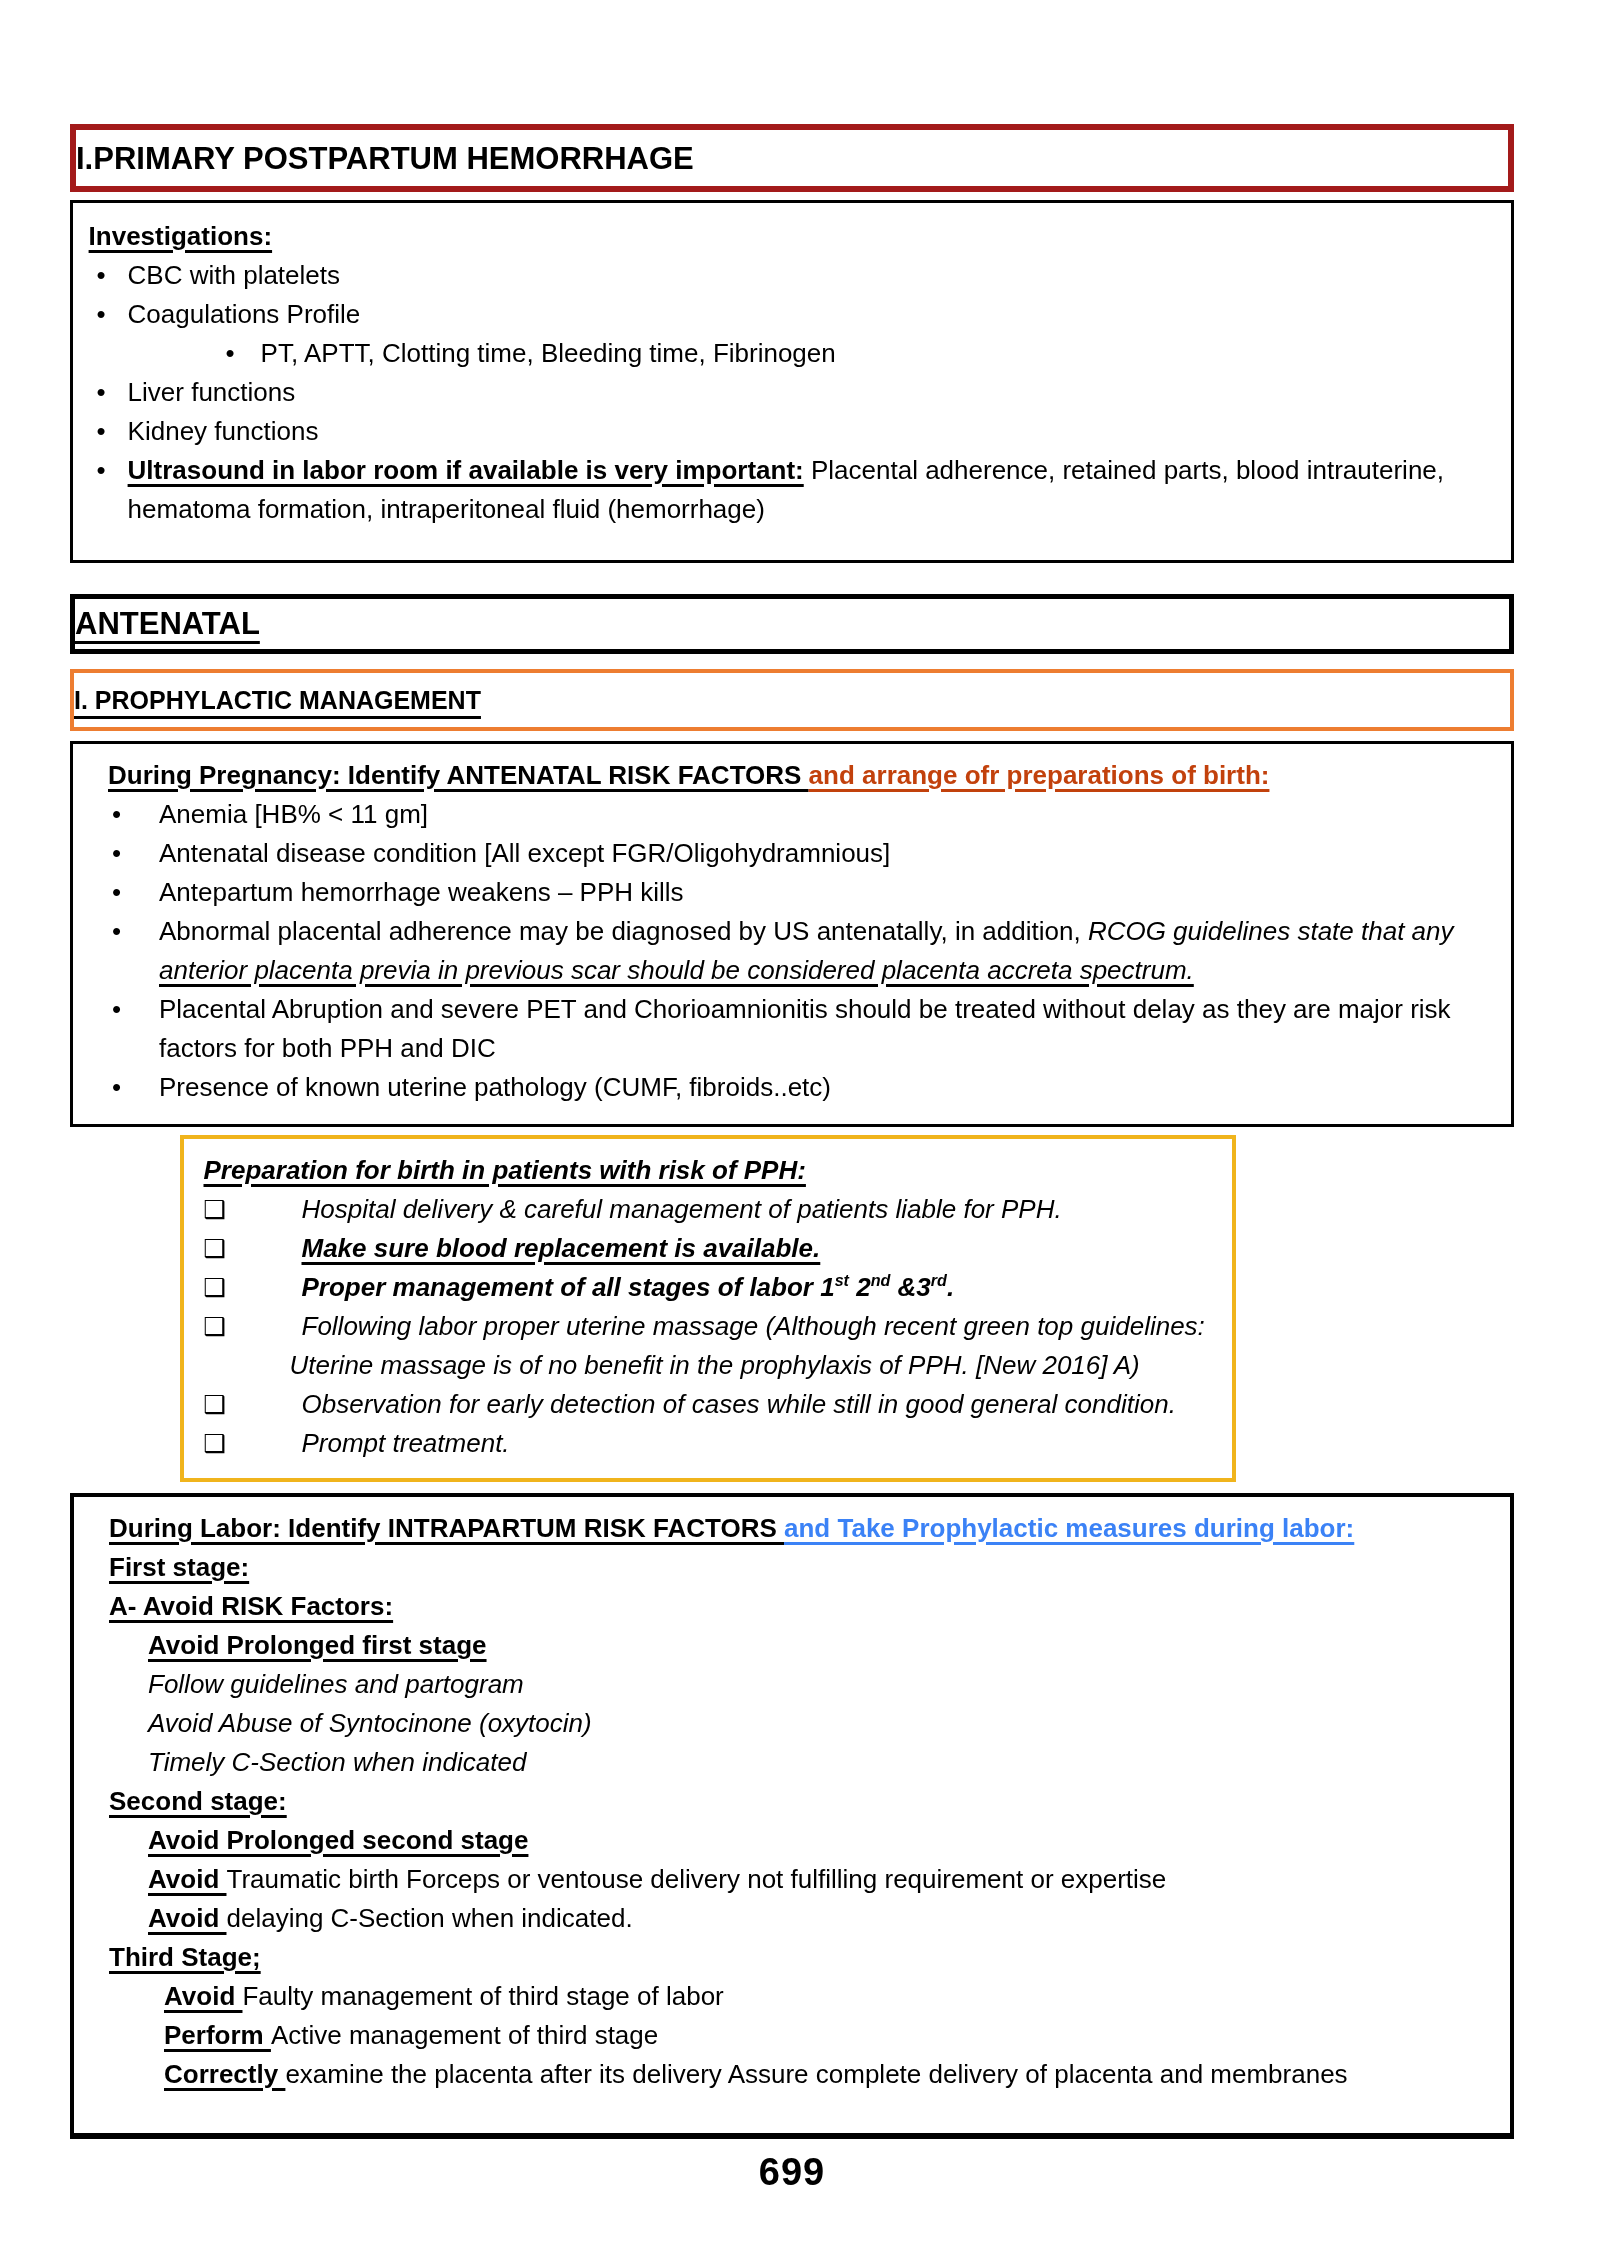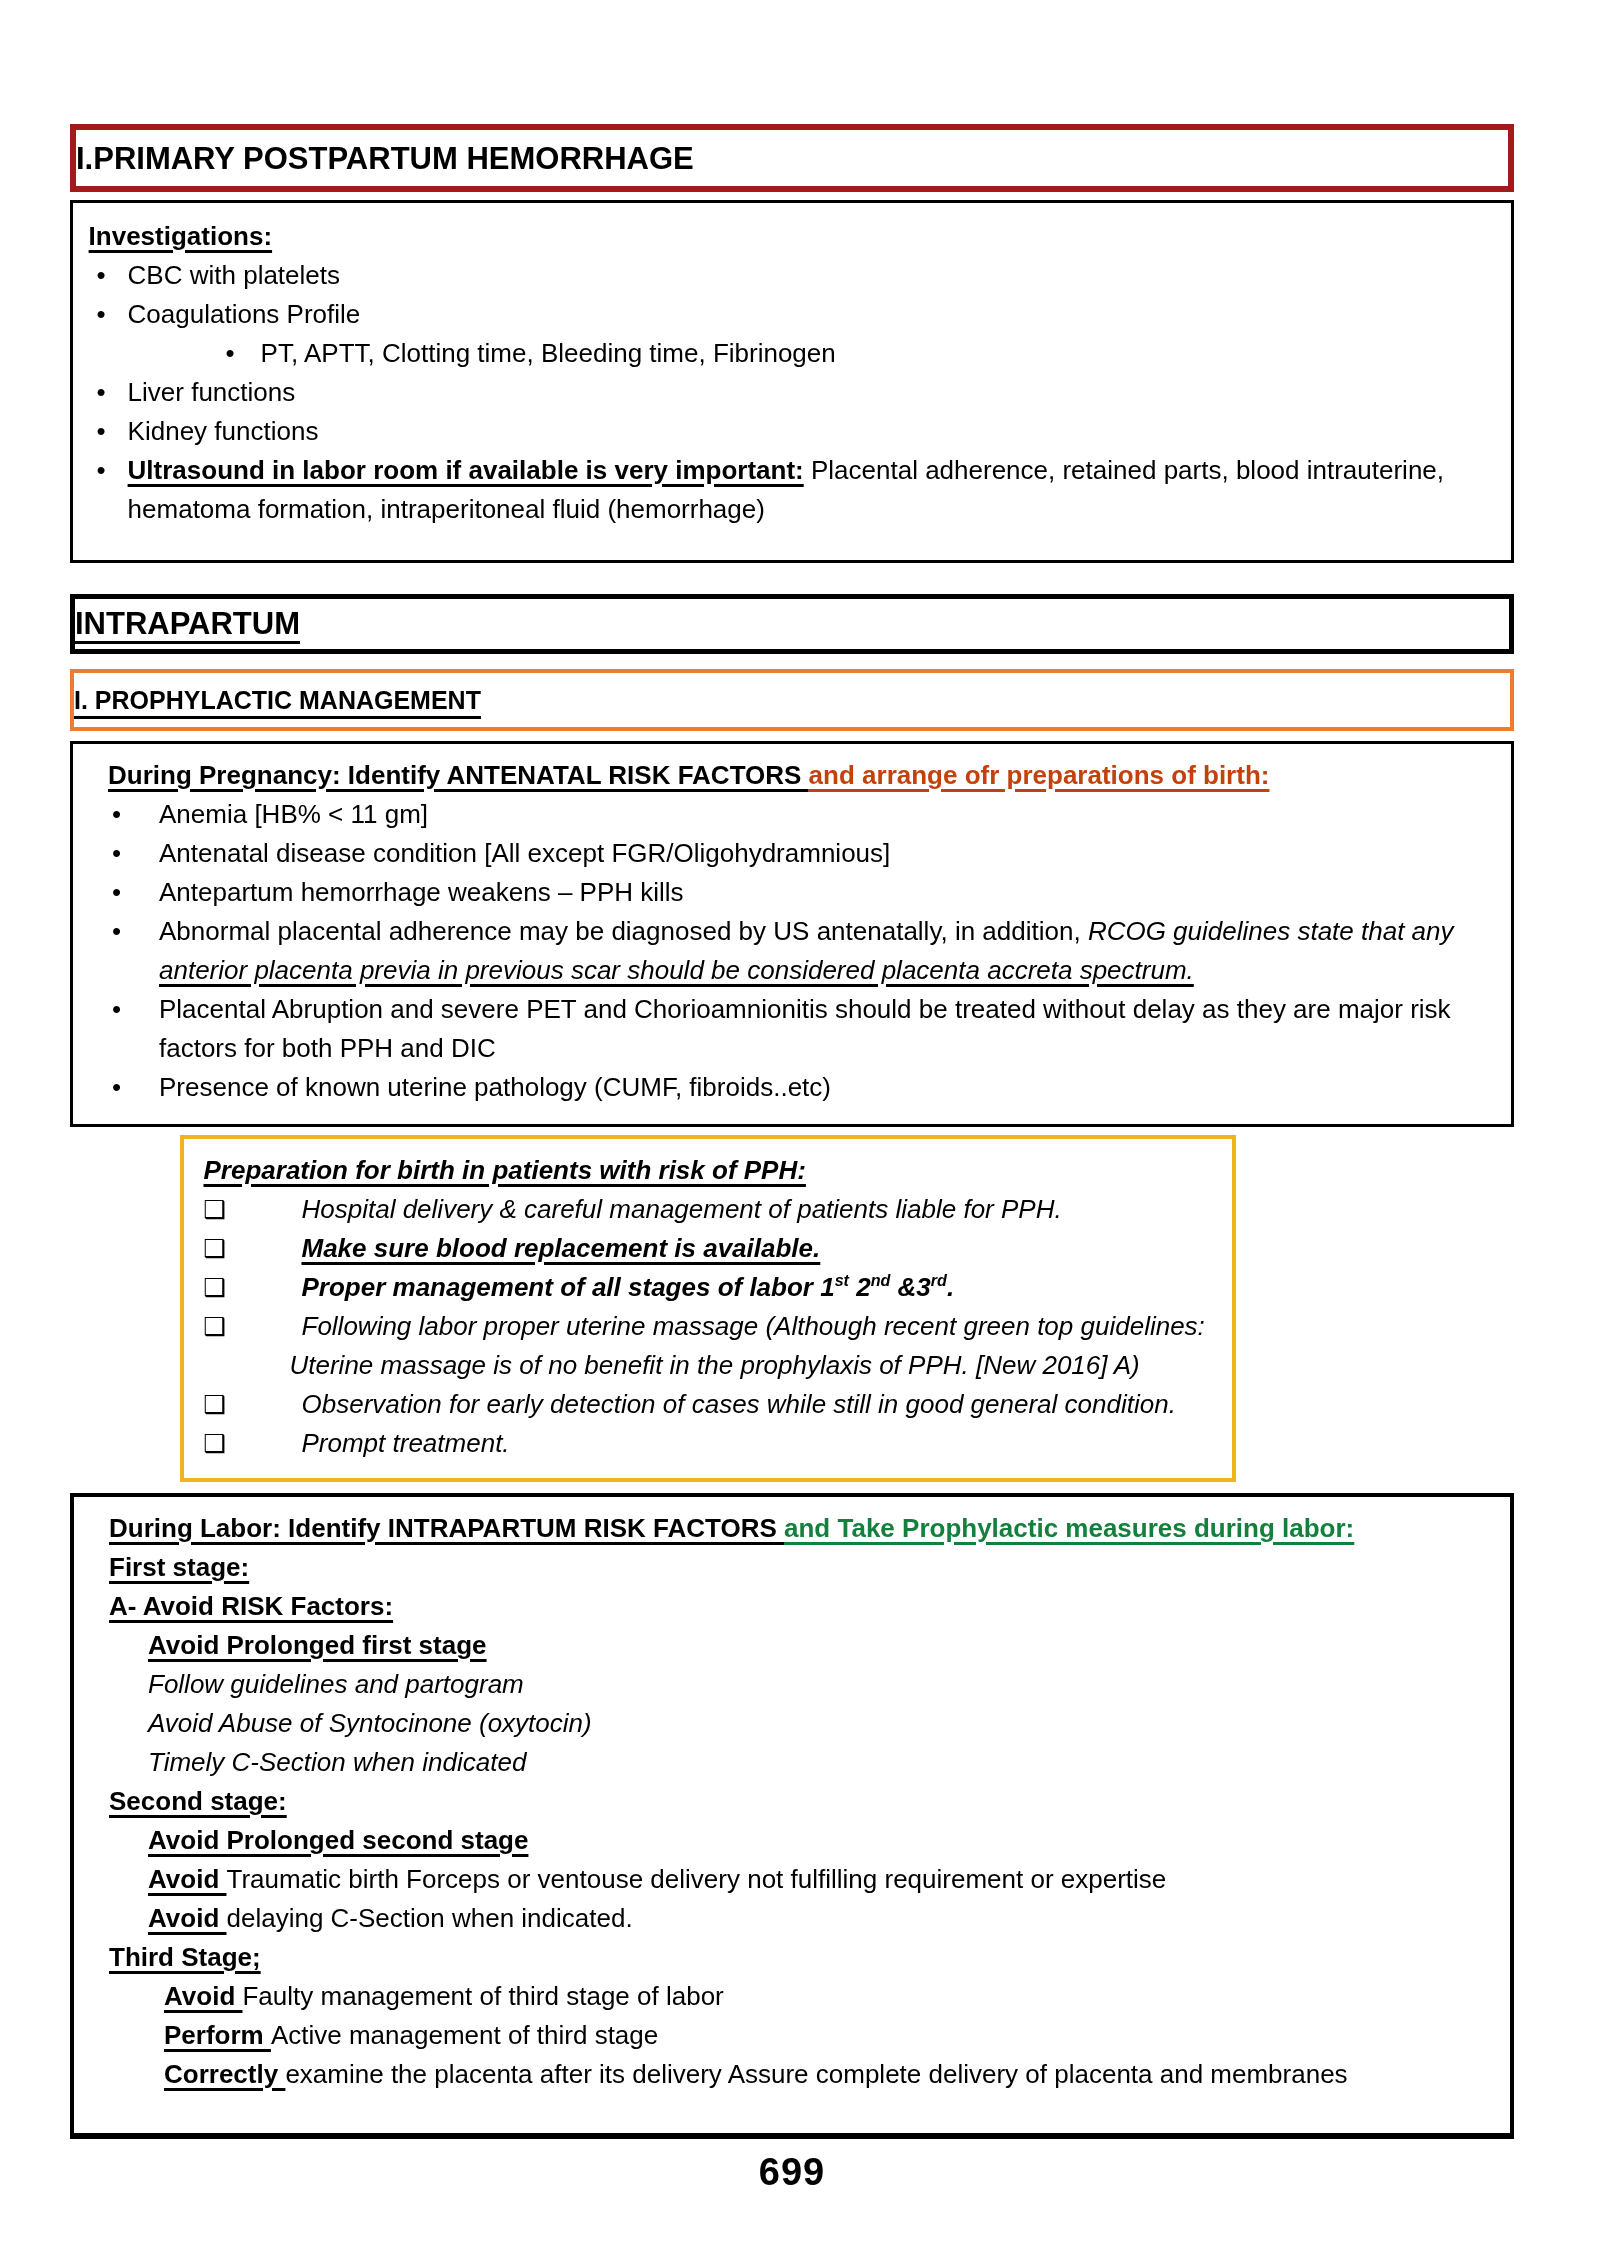--- a/index.html
+++ b/index.html
@@ -36,21 +36,21 @@
     font-style: italic;
   }
   .labor-box { margin-top: 10.7px; border-width: 4.9px; border-bottom-width: 6.8px; padding: 11.7px 23.4px 39px 35px; }
 
   
   .b { font-weight: 700; }
   .i { font-style: italic; }
   .u { text-decoration: underline; text-decoration-thickness: 2.9px; text-underline-offset: 4.9px; }
   .banner .u { text-decoration-thickness: 2.9px; text-underline-offset: 6.8px; }
   .blue { color: #c2410c; }
-  .red  { color: #15803d; }
+  .red  { color: #3b82f6; }
   .hdg  { font-weight: 700; }
 
   
   .li { display: flex; align-items: flex-start; }
   .mk { flex: 0 0 auto; }
   .tx { flex: 1 1 auto; }
 
   .inv-box .l1 .mk { width: 39px; padding-left: 7.8px; }
   .inv-box .l2     { padding-left: 137px; }
   .inv-box .l2 .mk { width: 35px; }
@@ -105,21 +105,21 @@
     </div>
     <div class="li l1">
       <span class="mk">•</span>
       <span class="tx">
         <span class="b u">Ultrasound in labor room if available is very important:</span><span> Placental adherence, retained parts, blood intrauterine, hematoma formation, intraperitoneal fluid (hemorrhage)</span>
       </span>
     </div>
   </div>
 
   <div class="banner banner-black">
-    <span class="banner-text u">INTRAPARTUM</span>
+    <span class="banner-text u">ANTENATAL</span>
   </div>
 
   <div class="banner banner-orange">
     <span class="banner-text u">I. PROPHYLACTIC MANAGEMENT</span>
   </div>
 
   <div class="box preg-box">
     <div class="hdg">
       <span class="u">During Pregnancy: Identify ANTENATAL RISK FACTORS </span><span class="u blue">and arrange ofr preparations of birth:</span>
     </div>

